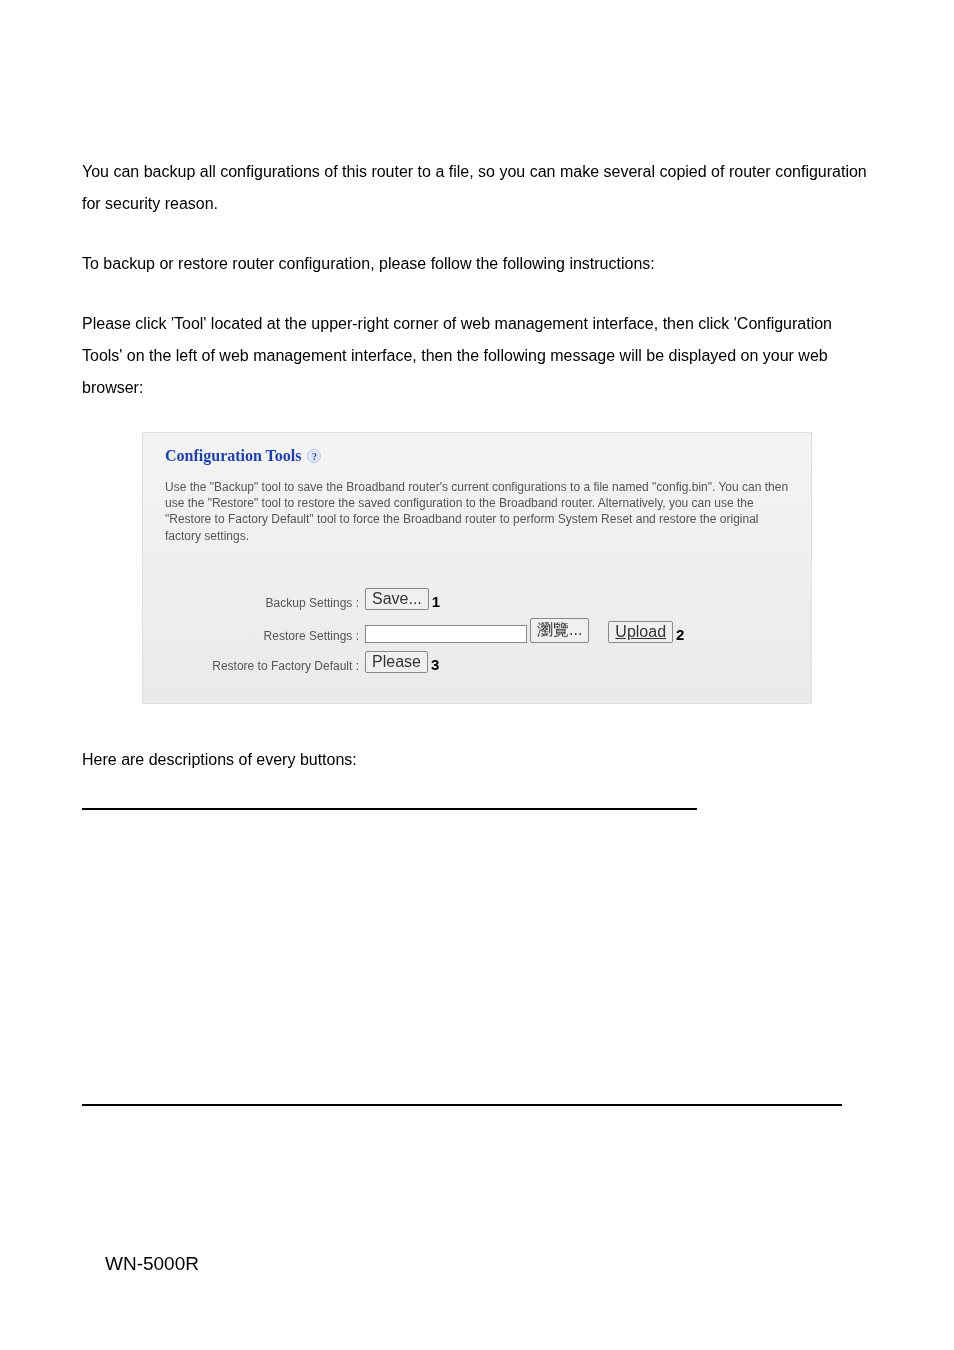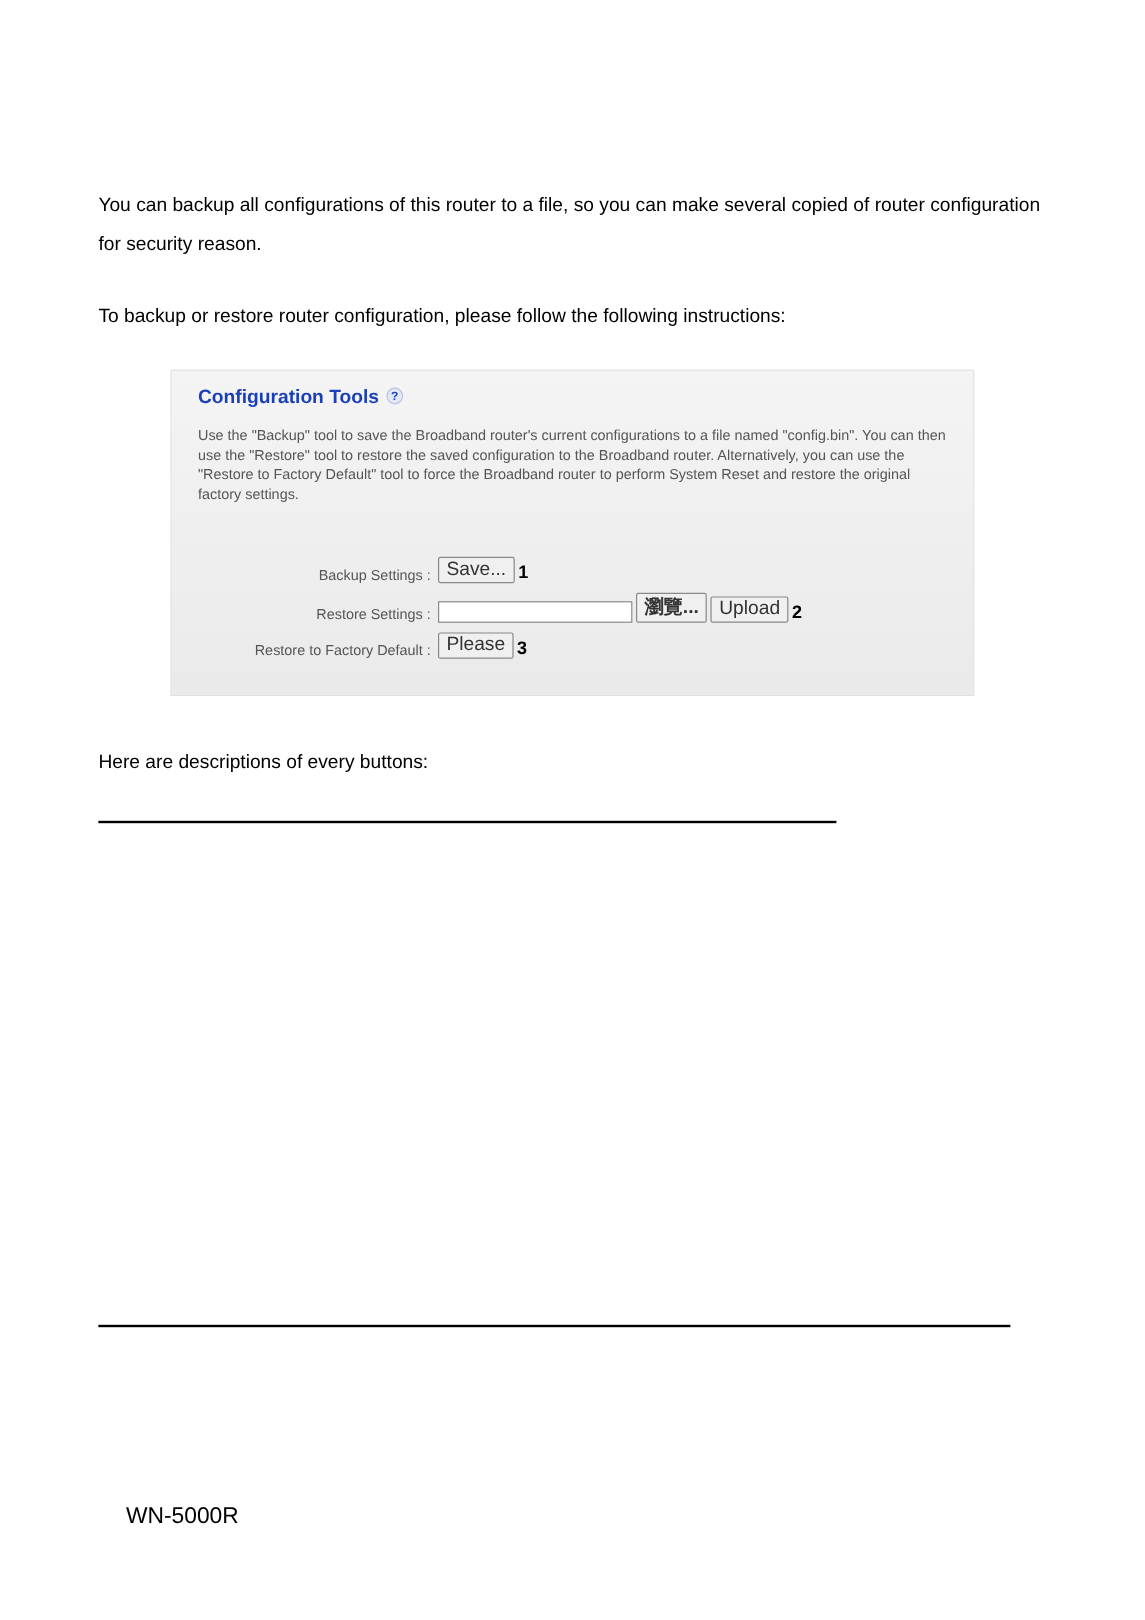--- a/index.html
+++ b/index.html
@@ -27,24 +27,24 @@
       border: 1px solid #e0e0e0;
       padding: 12px 22px 22px 22px;
       font-family: Tahoma, Arial, sans-serif;
       color: #555;
     }
     .panel-title {
       color: #1a3fb8;
       font-weight: bold;
       font-size: 16px;
       display: flex;
-      align-items: flex-start;
+      align-items: center;
       gap: 6px;
       margin: 2px 0 14px 0;
-      font-family: Liberation Sans, sans-serif;
+      font-family: Liberation Serif, serif;
     }
     .help-icon {
       width: 14px;
       height: 14px;
       display: inline-flex;
       align-items: center;
       justify-content: center;
       border-radius: 50%;
       background: #e2e8f5;
       color: #1a3fb8;
@@ -118,39 +118,40 @@
       color: #000;
     }
   </style>
 </head>
 <body>
 
 <div class="page">
 
   <p class="doc-text">You can backup all configurations of this router to a file, so you can make several copied of router configuration for security reason.</p>
   <p class="doc-text">To backup or restore router configuration, please follow the following instructions:</p>
+  <p class="doc-text">Please click 'Tool' located at the upper-right corner of web management interface, then click 'Configuration Tools' on the left of web management interface, then the following message will be displayed on your web browser:</p>
 
   <div class="panel">
     <div class="panel-title">
       <span>Configuration Tools</span>
       <span class="help-icon">?</span>
     </div>
     <div class="panel-desc">Use the "Backup" tool to save the Broadband router's current configurations to a file named "config.bin". You can then use the "Restore" tool to restore the saved configuration to the Broadband router. Alternatively, you can use the "Restore to Factory Default" tool to force the Broadband router to perform System Reset and restore the original factory settings.</div>
 
     <div class="row">
       <div class="row-label">Backup Settings :</div>
       <button class="btn">Save...</button>
       <span class="ann">1</span>
     </div>
 
     <div class="row">
       <div class="row-label">Restore Settings :</div>
       <input class="file-input" type="text" readonly="" style="">
-      <button class="btn" style="margin-left:3px;font-weight:bold;">瀏覽...</button>
-      <button class="btn" style="margin-left:3px;">Upload</button>
+      <button class="btn" style="margin-left:3px;">瀏覽...</button>
+      <button class="btn" style="margin-left:19px;text-decoration:underline;">Upload</button>
       <span class="ann">2</span>
     </div>
 
     <div class="row">
       <div class="row-label">Restore to Factory Default :</div>
       <button class="btn">Please</button>
       <span class="ann">3</span>
     </div>
   </div>
 

